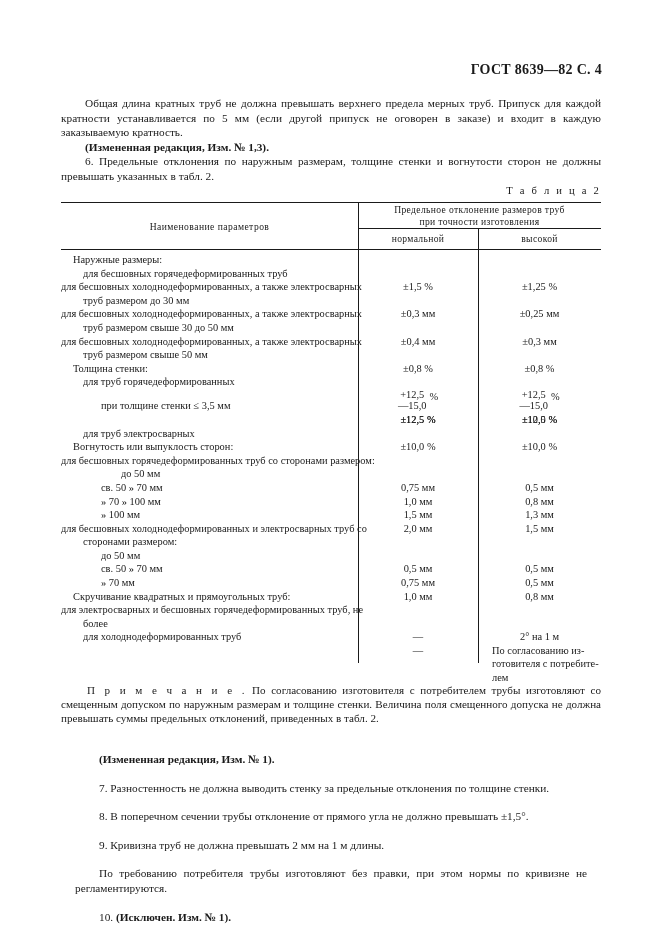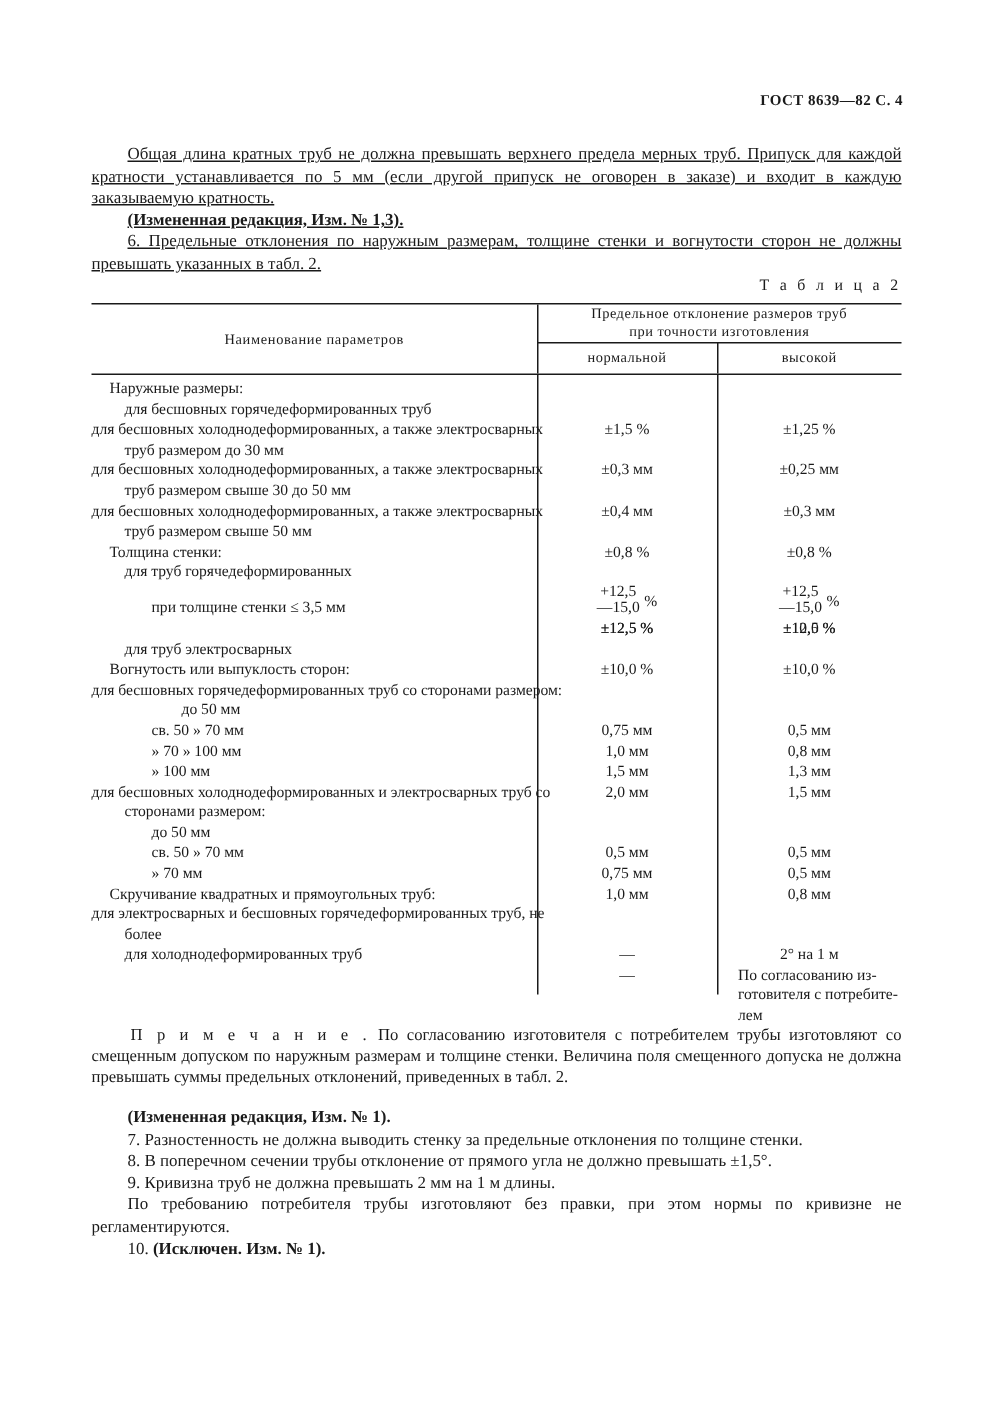--- a/index.html
+++ b/index.html
@@ -19,32 +19,31 @@
     position: absolute;
     left: 0; top: 0;
     width: 661px;
     height: 936px;
   }
   
   .doc-header {
     position: absolute;
     top: 62px;
     right: 59px;
-    font-size: 10px;
+    font-size: 14px;
     font-weight: bold;
     letter-spacing: 0.3px;
     white-space: nowrap;
   }
   
   .content {
     position: absolute;
     left: 61px;
     top: 96px;
     width: 540px;
-    text-decoration: underline;
   }
   p.para {
     margin: 0;
     font-size: 11.3px;
     line-height: 14.6px;
     text-align: justify;
     text-indent: 24px;
     hyphens: none;
   }
   p.bold {
@@ -165,21 +164,20 @@
   .val-normal { left: 297px; width: 120px; }
   .val-high   { left: 417px; width: 123px; }
   .val-high.wrap {
     text-align: left;
     padding-left: 14px;
     width: 109px;
     line-height: 13.4px;
   }
   .frac {
     display: inline-flex;
-    align-items: center;
     gap: 3px;
   }
   .frac .nums {
     display: inline-flex;
     flex-direction: column;
     line-height: 11.4px;
     font-size: 10.4px;
   }
   .frac .pct {
     font-size: 10.4px;
@@ -199,21 +197,21 @@
   .sp {
     letter-spacing: 2.0px;
   }
   .tail {
     position: absolute;
     left: 61px;
     top: 738px;
     width: 540px;
   }
   .tail p {
-    margin: 0;
+    margin: 14px;
     font-size: 11.3px;
     line-height: 14.6px;
     text-indent: 24px;
     text-align: justify;
   }
 </style>
 </head>
 <body>
 
 <div class="page">

